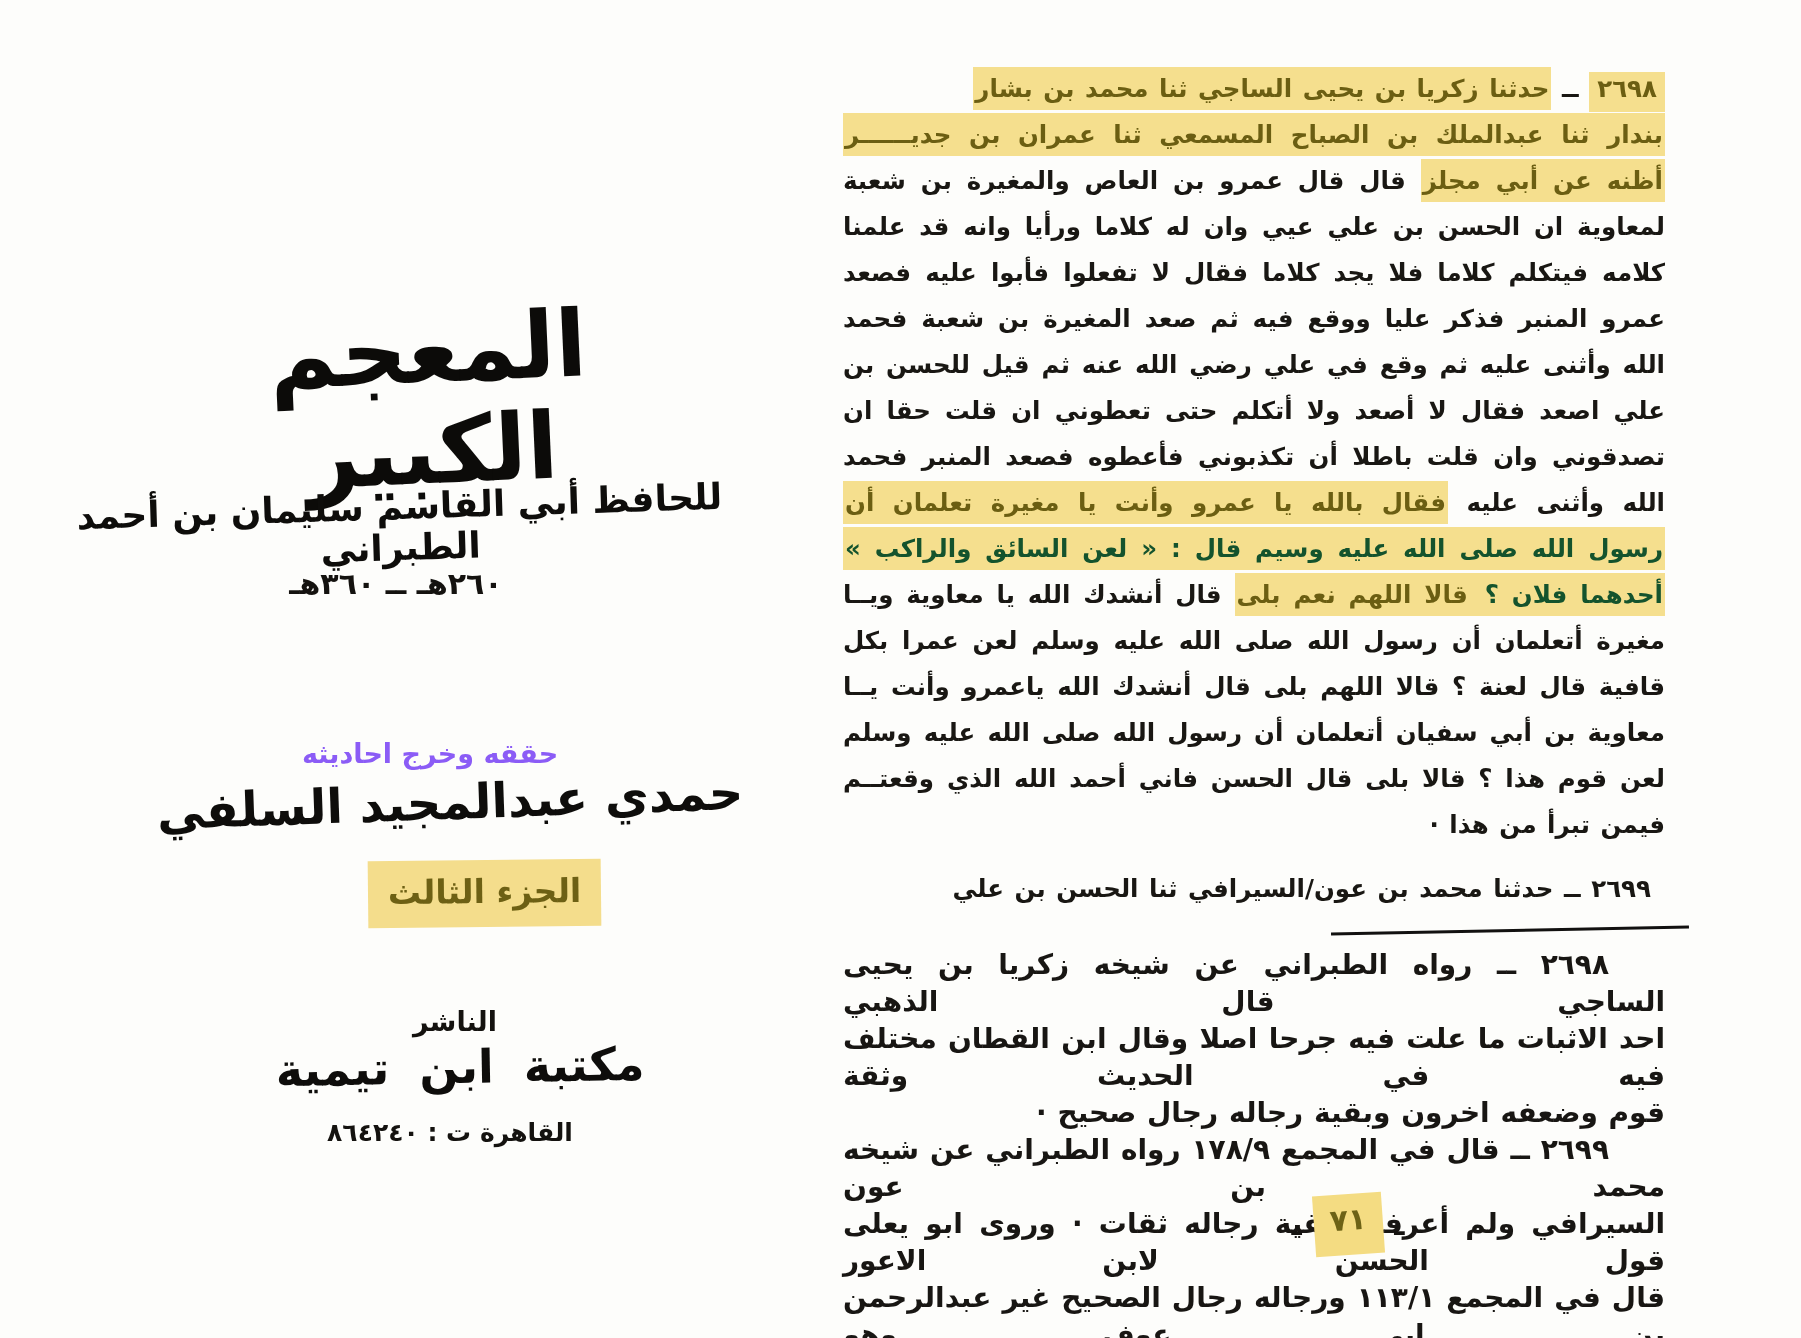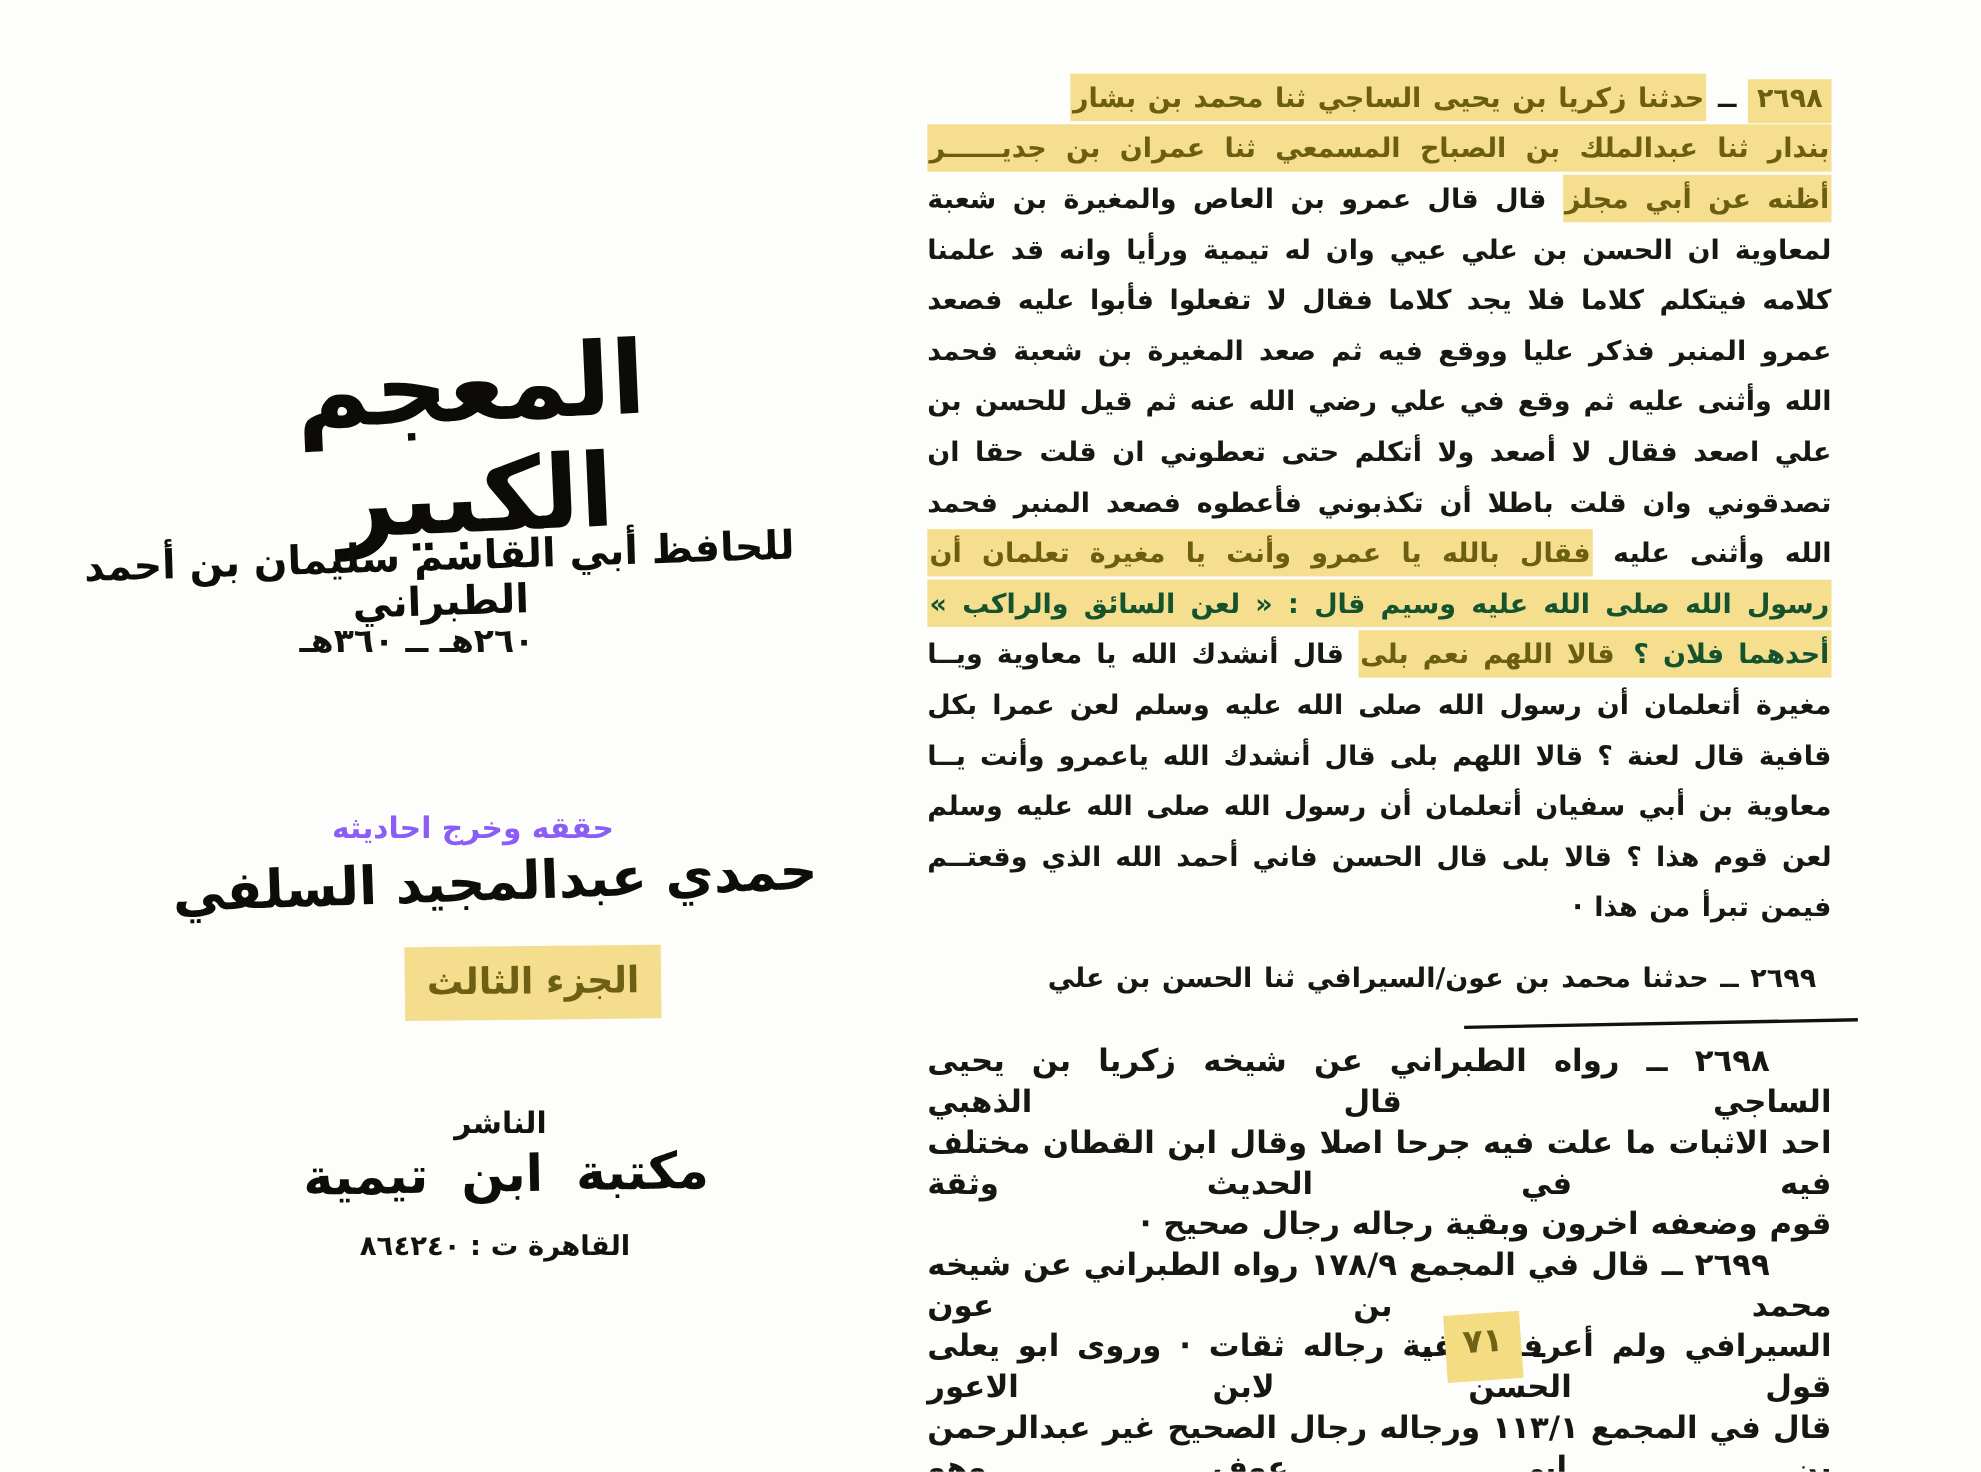--- a/index.html
+++ b/index.html
@@ -18,21 +18,21 @@
     position:absolute;top:300px;left:140px;width:580px;
     text-align:center;font-size:92px;font-weight:bold;color:#0c0b09;
     line-height:1.1;transform:rotate(-2.5deg);letter-spacing:-2px;
   }
   .book-author{
     position:absolute;top:486px;left:40px;width:720px;
     text-align:center;font-size:36px;font-weight:bold;color:#0e0d0b;
     transform:rotate(-1.8deg);
   }
   .dates{
-    position:absolute;top:566px;left:119px;width:520px;
+    position:absolute;top:566px;left:136px;width:520px;
     text-align:center;font-size:30px;font-weight:bold;color:#14120f;
   }
   .edited-label{
     position:absolute;top:738px;left:180px;width:500px;
     text-align:center;font-size:27px;font-weight:bold;color:#8b5cf6;
   }
   .editor-name{
     position:absolute;top:774px;left:150px;width:600px;
     text-align:center;font-size:48px;font-weight:bold;color:#0e0d0b;
     transform:rotate(-2deg);
@@ -105,21 +105,21 @@
     <div class="publisher-label">الناشر</div>
     <div class="publisher-name">مكتبة ابن تيمية</div>
     <div class="publisher-contact">القاهرة ت : ٨٦٤٢٤٠</div>
   </section>
 
   <section class="right-page">
     <div class="main-text" id="main-text">
         <div class="tline r"><span class="seg hl olive numbox">٢٦٩٨</span><span class="seg"> ــ </span><span class="seg hl olive">حدثنا زكريا بن يحيى الساجي ثنا محمد بن بشار</span></div>
         <div class="tline"><span class="seg hl olive">بندار ثنا عبدالملك بن الصباح المسمعي ثنا عمران بن جديــــــر</span></div>
         <div class="tline"><span class="seg hl olive">أظنه عن أبي مجلز</span><span class="seg"> قال قال عمرو بن العاص والمغيرة بن شعبة</span></div>
-        <div class="tline"><span class="seg">لمعاوية ان الحسن بن علي عيي وان له تيمية ورأيا وانه قد علمنا</span></div>
+        <div class="tline"><span class="seg">لمعاوية ان الحسن بن علي عيي وان له كلاما ورأيا وانه قد علمنا</span></div>
         <div class="tline"><span class="seg">كلامه فيتكلم كلاما فلا يجد كلاما فقال لا تفعلوا فأبوا عليه فصعد</span></div>
         <div class="tline"><span class="seg">عمرو المنبر فذكر عليا ووقع فيه ثم صعد المغيرة بن شعبة فحمد</span></div>
         <div class="tline"><span class="seg">الله وأثنى عليه ثم وقع في علي رضي الله عنه ثم قيل للحسن بن</span></div>
         <div class="tline"><span class="seg">علي اصعد فقال لا أصعد ولا أتكلم حتى تعطوني ان قلت حقا ان</span></div>
         <div class="tline"><span class="seg">تصدقوني وان قلت باطلا أن تكذبوني فأعطوه فصعد المنبر فحمد</span></div>
         <div class="tline"><span class="seg">الله وأثنى عليه </span><span class="seg hl olive">فقال بالله يا عمرو وأنت يا مغيرة تعلمان أن</span></div>
         <div class="tline"><span class="seg hl dark">رسول الله صلى الله عليه وسيم قال : « لعن السائق والراكب »</span></div>
         <div class="tline"><span class="seg hl dark">أحدهما فلان ؟ </span><span class="seg hl olive">قالا اللهم نعم بلى</span><span class="seg"> قال أنشدك الله يا معاوية ويــا</span></div>
         <div class="tline"><span class="seg">مغيرة أتعلمان أن رسول الله صلى الله عليه وسلم لعن عمرا بكل</span></div>
         <div class="tline"><span class="seg">قافية قال لعنة ؟ قالا اللهم بلى قال أنشدك الله ياعمرو وأنت يــا</span></div>

